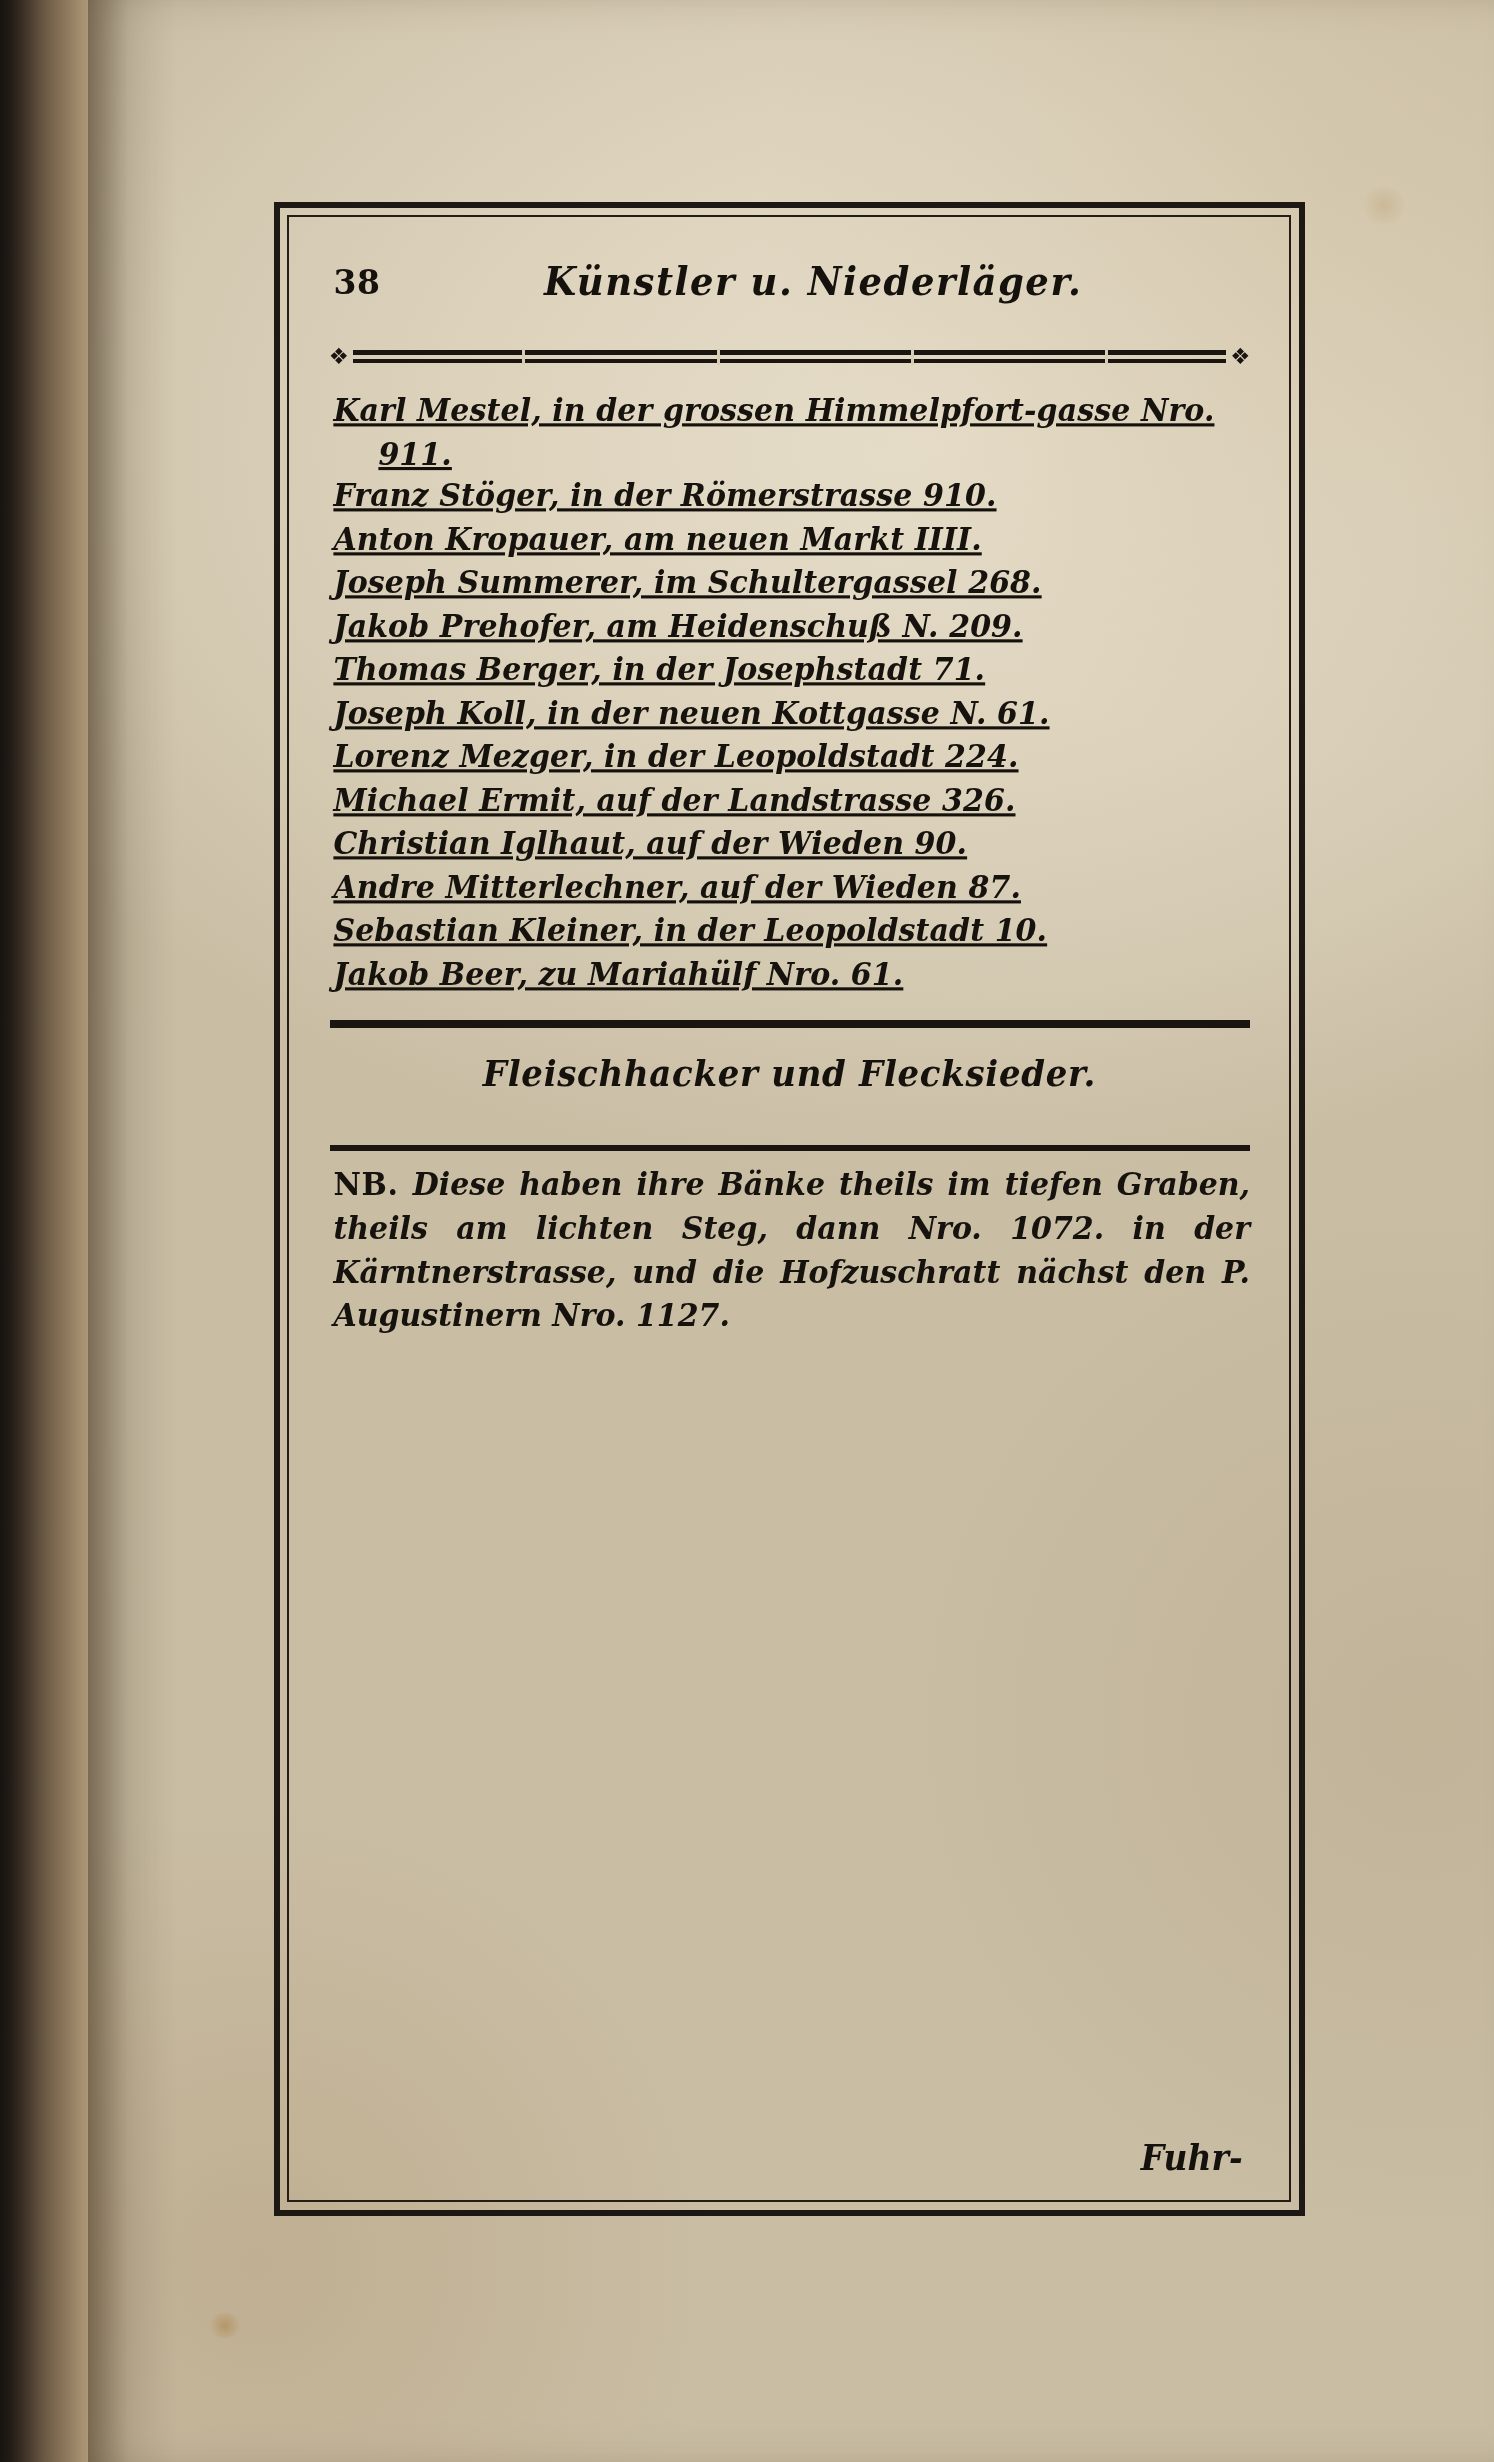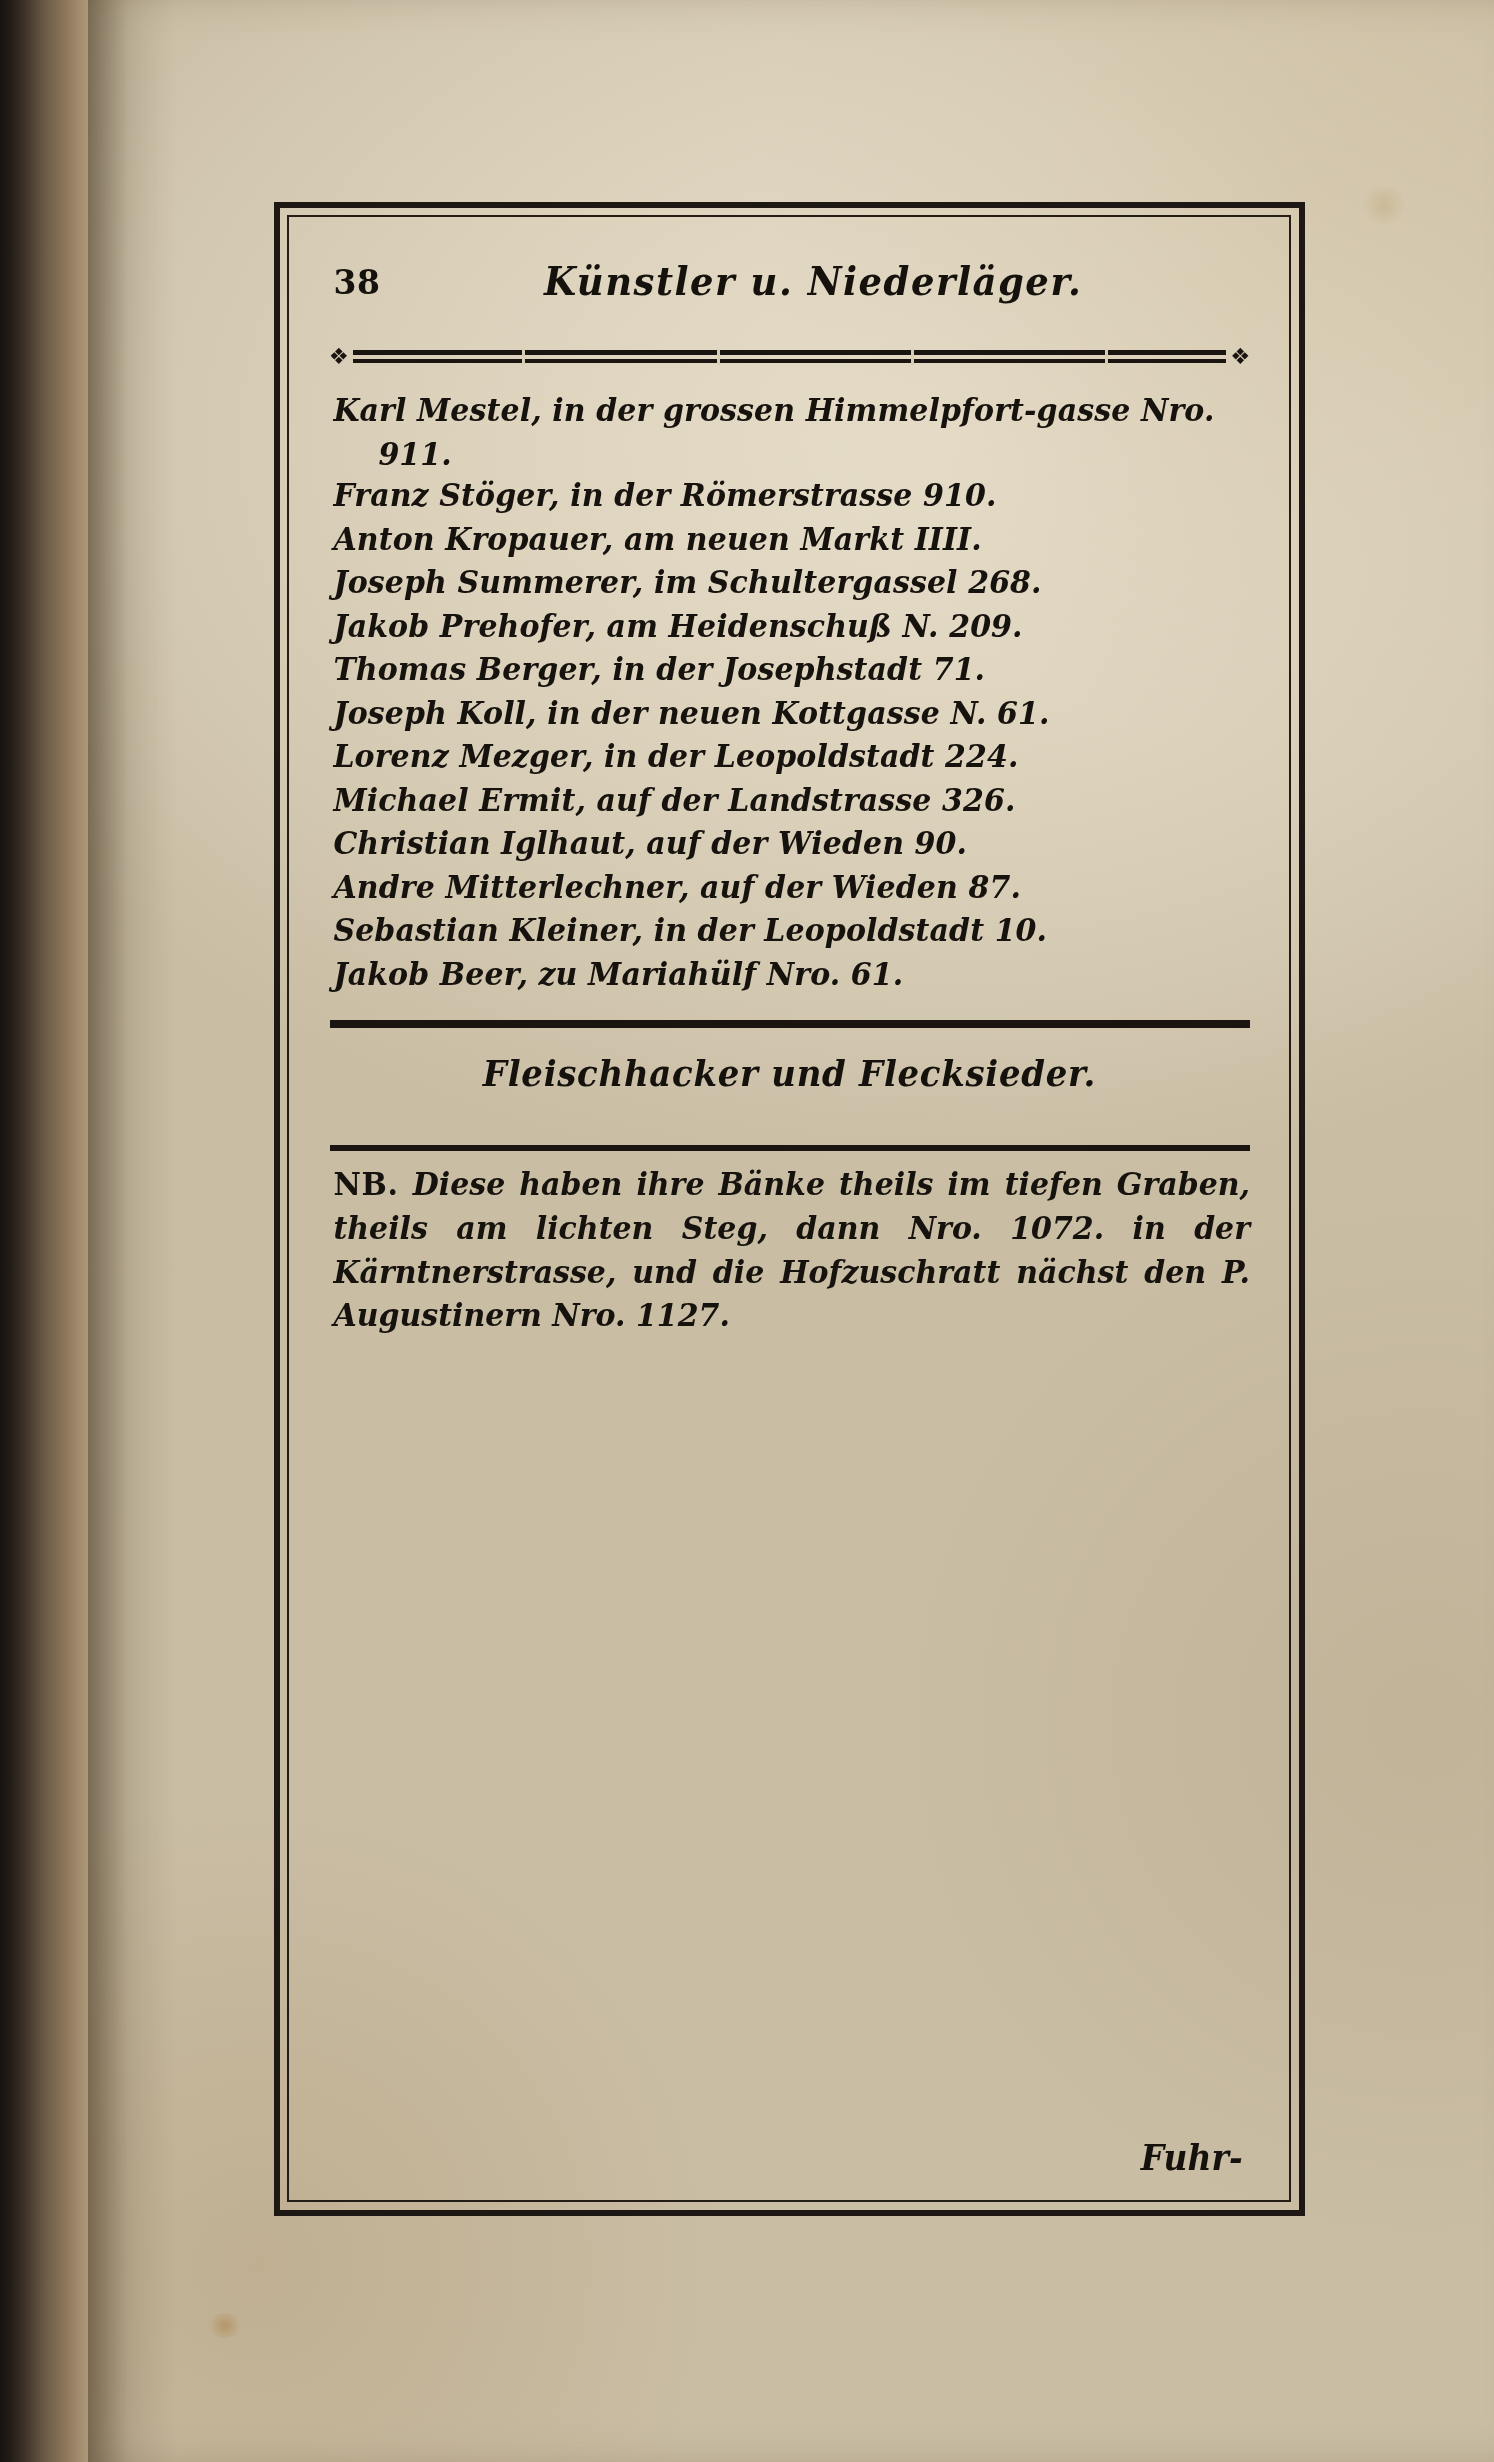--- a/index.html
+++ b/index.html
@@ -159,20 +159,21 @@
     top: 4.5px;
     width: 3.7px; height: 16.4px;
     background: #d7ccb4;
   }
 
   
   .entry-list {
     margin: 0;
     padding: 0 15px 0 19.4px;
     list-style: none;
+    text-decoration: underline;
   }
   .entry {
     font-family: "DejaVu Serif", serif;
     font-size: 30px;
     line-height: 42px;
     font-weight: 700;
     font-style: italic;
     letter-spacing: 0.1px;
     color: #16120d;
     text-indent: 0;

